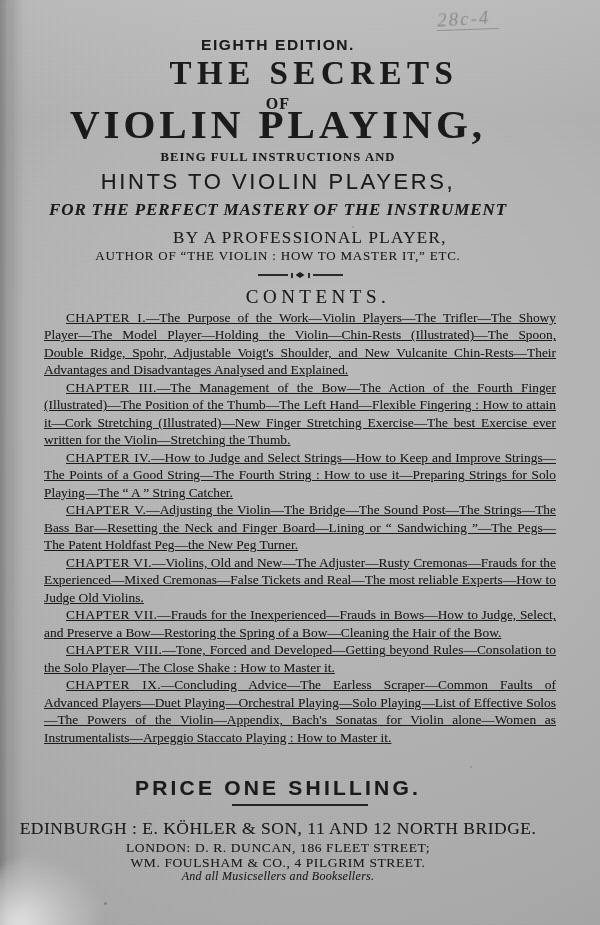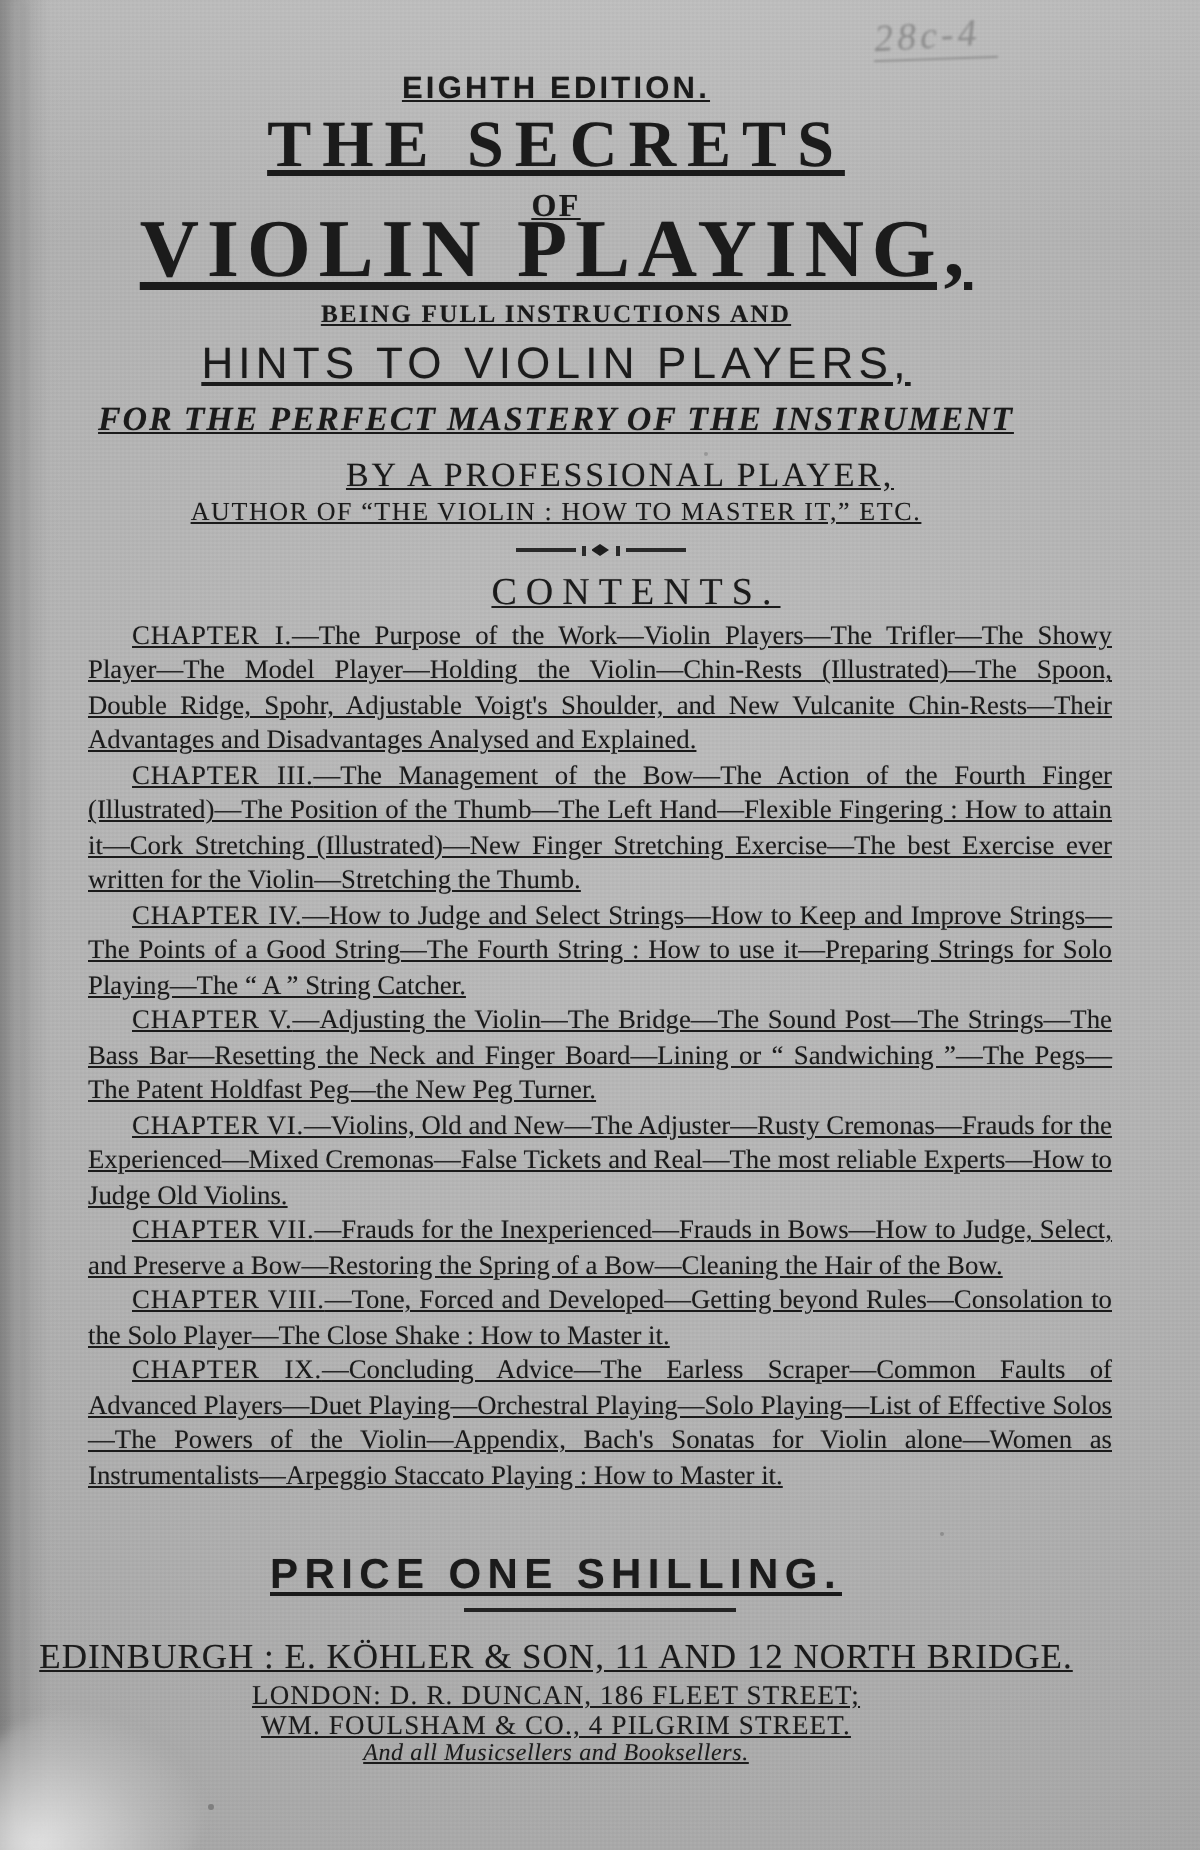--- a/index.html
+++ b/index.html
@@ -91,39 +91,40 @@
   #annotation .pen-rule {
     margin-top: 1px;
     width: 62px;
     height: 1px;
     background: #5a5a5a;
     transform: rotate(-2deg);
     filter: blur(.5px);
   }
 
   
-  .blk { position: absolute; left: 0; width: 556px; text-align: center; text-decoration: underline; }
+  .blk { position: absolute; left: 0; width: 556px; text-align: center; }
 
   .sans {
     font-family: "Liberation Sans", "DejaVu Sans", sans-serif;
   }
 
   .edition {
     top: 36px;
     font-size: 15.5px;
     font-weight: 700;
     letter-spacing: 1.6px;
   }
 
   .title-main {
     top: 56px;
     font-size: 33px;
     font-weight: 700;
     letter-spacing: 5.5px;
     line-height: 1.08;
+    padding-left: 36px;
   }
 
   .of-line {
     top: 95px;
     font-size: 16px;
     letter-spacing: 1.2px;
     font-weight: 600;
   }
 
   .title-big {

